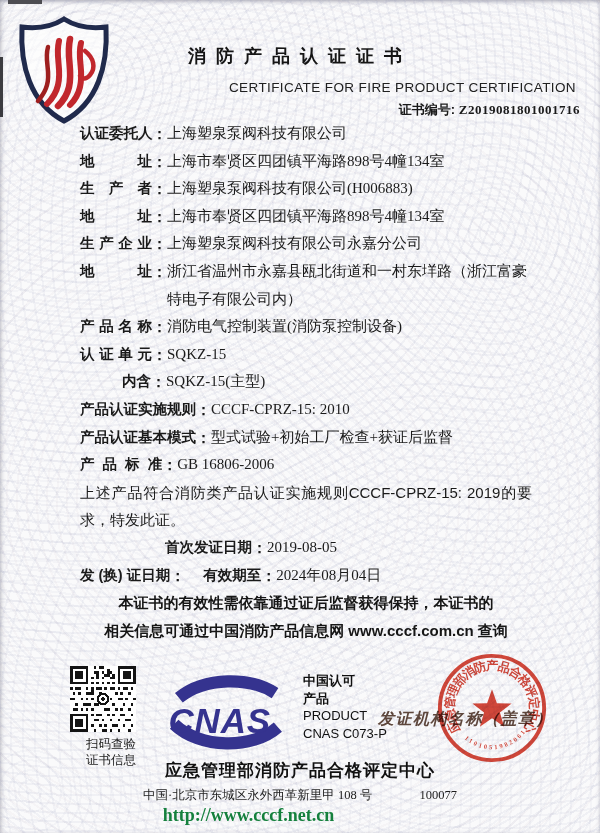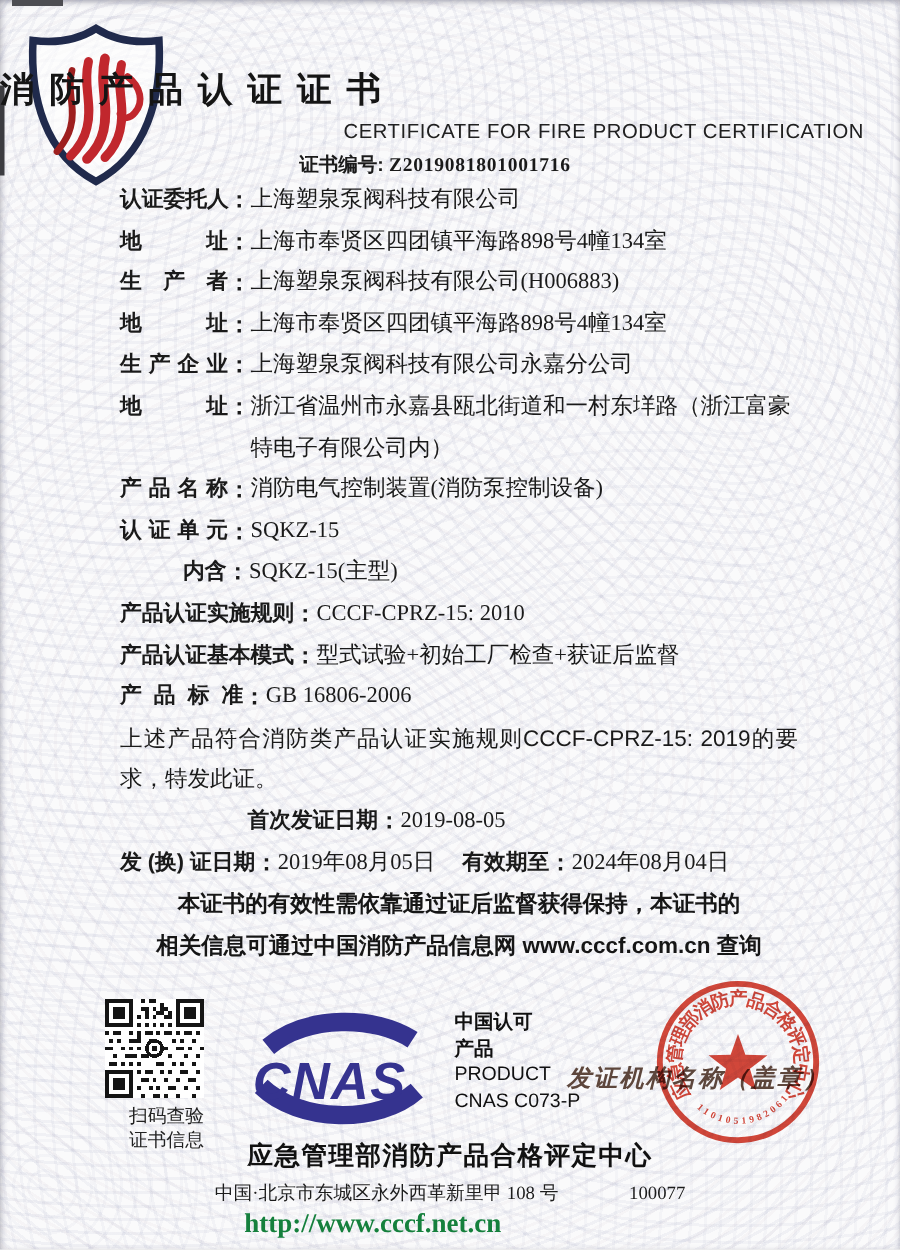--- a/index.html
+++ b/index.html
@@ -14,25 +14,25 @@
        repeating-radial-gradient(circle at 15% 10%, rgba(140,145,180,.09) 0 2px, transparent 2px 9px),
        repeating-radial-gradient(circle at 82% 28%, rgba(140,145,180,.08) 0 2px, transparent 2px 11px),
        repeating-radial-gradient(circle at 38% 60%, rgba(175,150,165,.06) 0 2px, transparent 2px 10px),
        repeating-radial-gradient(circle at 72% 88%, rgba(140,145,180,.07) 0 2px, transparent 2px 12px),
        repeating-radial-gradient(circle at 5% 95%, rgba(140,145,180,.06) 0 2px, transparent 2px 10px);}
   .artifact-top{position:absolute;top:0;left:8px;width:34px;height:4px;background:#4d4d52;}
   .artifact-left{position:absolute;top:57px;left:0;width:3px;height:60px;background:#3c3c40;}
 
   
   .logo{position:absolute;left:14px;top:12px;width:100px;height:114px;}
-  .title{position:absolute;top:44px;left:0;width:600px;text-align:left;
-         font-size:23px;font-weight:bold;letter-spacing:10px;color:#151515;}
+  .title{position:absolute;top:44px;left:0;width:600px;text-align:center;
+         font-size:18px;font-weight:bold;letter-spacing:10px;color:#151515;}
   .subtitle{position:absolute;top:80px;left:0;width:576px;text-align:right;
             font-size:13.5px;letter-spacing:.4px;color:#202020;}
-  .certno{position:absolute;top:101px;left:0;width:580px;text-align:center;font-size:13px;}
+  .certno{position:absolute;top:101px;left:0;width:580px;text-align:right;font-size:13px;}
   .certno .lab{font-weight:bold;}
   .certno .num{font-family:"Liberation Serif", serif;font-weight:bold;letter-spacing:.5px;}
 
   
   .body{position:absolute;top:120px;left:80px;width:452px;font-size:15px;}
   .row{display:flex;line-height:27.6px;align-items:flex-start;}
   .lbl{font-weight:bold;font-size:14.5px;width:72px;flex:0 0 72px;
        text-align:justify;text-align-last:justify;white-space:pre;line-height:27.6px;}
   .colon{font-weight:bold;flex:0 0 auto;line-height:27.6px;}
   .val{flex:1;font-family:"Liberation Serif", serif;line-height:27.6px;}
@@ -151,21 +151,20 @@
     <div class="para">上述产品符合消防类产品认证实施规则CCCF-CPRZ-15: 2019的要求，特发此证。</div>
 
     <div class="row center-ish">
       <span class="lbl" style="width:auto;flex:0 0 auto;text-align:left;text-align-last:auto;">首次发证日期</span>
         <span class="colon">：</span>
       <span class="val" style="flex:0 0 auto;">2019-08-05</span>
     </div>
     <div class="row">
       <span class="lbl" style="width:auto;flex:0 0 auto;text-align:left;text-align-last:auto;">发 (换) 证日期</span>
         <span class="colon">：</span>
-      <span class="val" style="flex:0 0 auto;">2019年08月05日</span>
       <span class="gap"></span>
       <span class="lbl" style="width:auto;flex:0 0 auto;text-align:left;text-align-last:auto;">有效期至</span>
         <span class="colon">：</span>
       <span class="val" style="flex:0 0 auto;">2024年08月04日</span>
     </div>
     <div class="notice">本证书的有效性需依靠通过证后监督获得保持，本证书的</div>
     <div class="notice">相关信息可通过中国消防产品信息网 www.cccf.com.cn 查询</div>
   </div>
 
   <svg class="qr" viewBox="0 0 25 25" shape-rendering="crispEdges">

